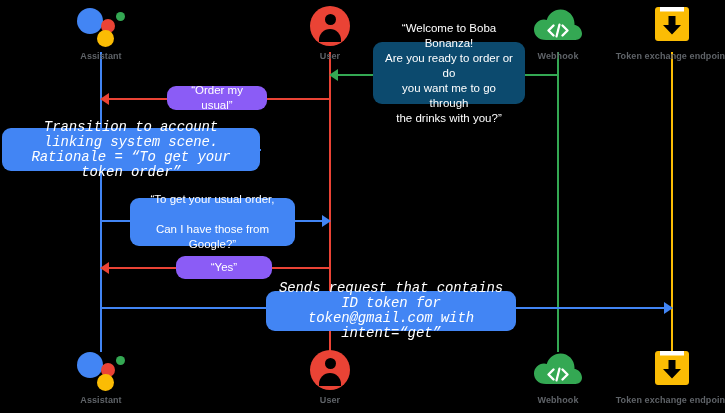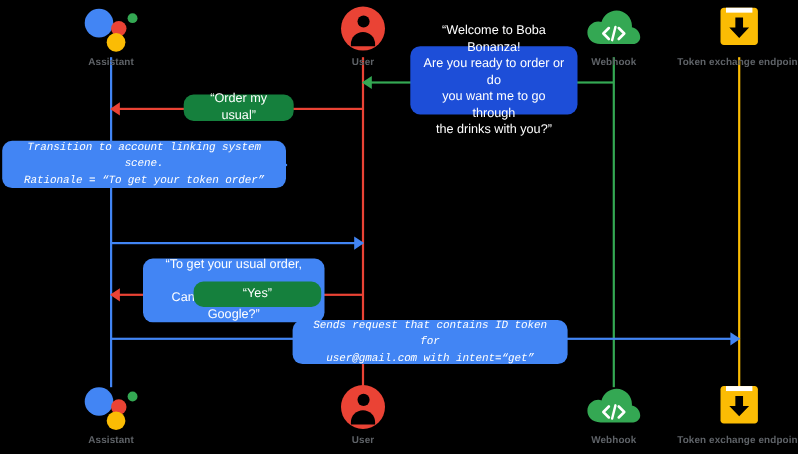--- a/index.html
+++ b/index.html
@@ -119,27 +119,27 @@
   .bubble-text { display: block; width: 100%; }
 
   .bubble.chat {
     font-size: 11.5px;
     line-height: 15px;
     padding: 7px 12px;
   }
   .bubble.mono {
     font-family: "Liberation Mono", "DejaVu Sans Mono", monospace;
     font-style: italic;
-    font-size: 10px;
+    font-size: 14px;
     line-height: 15px;
     padding: 0 10px;
     letter-spacing: -0.1px;
   }
-  .b-green { background: #1d4ed8; }
-  .b-red   { background: #15803d; }
+  .b-green { background: #0c4a6e; }
+  .b-red   { background: #8b5cf6; }
   .b-blue  { background: #4285f4; }
 </style>
 </head>
 <body>
 
 <div id="canvas">
 
   <div class="lifeline" style="left:100px; top:52px; height:300px; background:#4285f4;"></div>
   <div class="lifeline" style="left:329px; top:52px; height:300px; background:#ea4335;"></div>
   <div class="lifeline" style="left:557px; top:52px; height:300px; background:#34a853;"></div>
@@ -229,36 +229,36 @@
     <span class="bubble-text">“Order my usual”</span>
   </div>
 
   <div class="bubble mono b-blue" style="left:2px; top:128px; width:258px; height:43px;">
     <span class="bubble-text">
       <span>Transition to account linking system scene.</span><br>
       <span>Rationale = “To get your token order”</span>
     </span>
   </div>
 
-  <div class="bubble chat b-blue" style="left:130px; top:198px; width:165px; height:58px;margin-top:37px;">
+  <div class="bubble chat b-blue" style="left:130px; top:198px; width:165px; height:48px;">
     <span class="bubble-text">
       <span>“To get your usual order,</span><br>
       <br>
       <span>Can I have those from Google?”</span>
     </span>
   </div>
 
-  <div class="bubble chat b-red" style="left:176px; top:256px; width:116px; height:23px;">
+  <div class="bubble chat b-red" style="left:176px; top:256px; width:96px; height:23px;">
     <span class="bubble-text">“Yes”</span>
   </div>
 
   <div class="bubble mono b-blue" style="left:266px; top:291px; width:250px; height:40px;">
     <span class="bubble-text">
       <span>Sends request that contains ID token for</span><br>
-      <span>user@gmail.com with intent=“get”</span>
+      <span>token@gmail.com with intent=“get”</span>
     </span>
   </div>
 
   <div class="actor" style="left:41px; top:348px;">
     <div class="icon-wrap">
       <span class="assistant-icon">
         <i class="ai-blue"></i>
           <i class="ai-red"></i>
           <i class="ai-green"></i>
           <i class="ai-yellow"></i>

